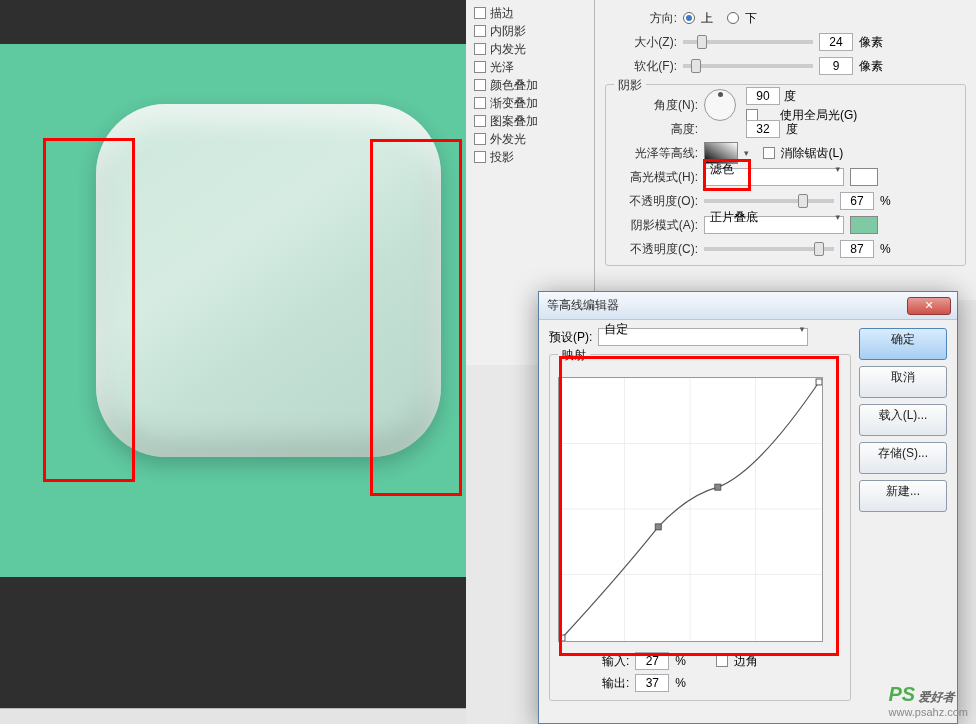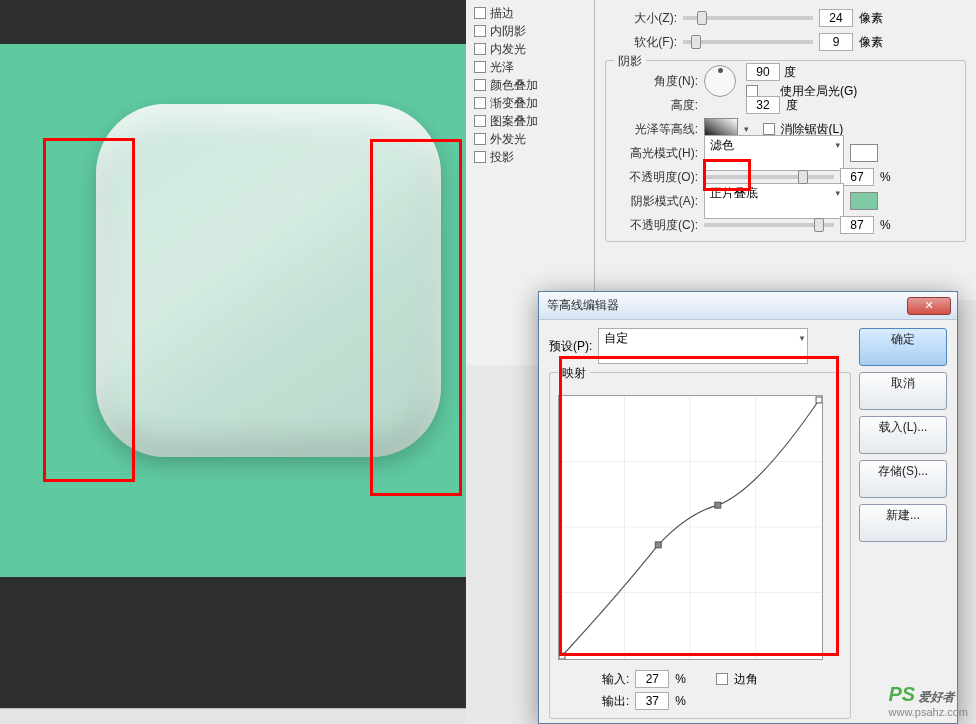--- a/index.html
+++ b/index.html
@@ -29,36 +29,36 @@
 .radio.on::after{content:"";position:absolute;inset:2px;background:#3a7cc7;border-radius:50%;}
 .slider { flex: 0 0 130px; height: 4px; background: #ccc; position: relative; }
 .slider .thumb{position:absolute;top:-5px;width:10px;height:14px;background:#e4e4e4;border:1px solid #888;border-radius:2px;}
 .num { width: 34px; height: 18px; border:1px solid #abadb3; background:#fff; text-align:center; line-height:16px; }
 .unit { width: 28px; }
 .group { border: 1px solid #c3c3c3; border-radius: 3px; padding: 8px 6px 4px 6px; position: relative; margin-top: 6px; }
 .group > .legend { position: absolute; top: -8px; left: 8px; background: #f0f0f0; padding: 0 4px; color:#333; }
 .angle-ctrl{width:32px;height:32px;border:1px solid #999;border-radius:50%;background:#f7f7f7;position:relative;}
 .angle-ctrl .dot{position:absolute;width:5px;height:5px;background:#555;border-radius:50%;left:13px;top:2px;}
 .contour-swatch{width:34px;height:22px;border:1px solid #888;background:linear-gradient(to top right,#000 0%,#888 50%,#fff 100%);display:inline-block;}
-.dd{height:36px;border:1px solid #abadb3;background:#fff;display:flex;align-items:center;justify-content:space-between;padding:0 3px 16px 5px;width:120px;}
+.dd{height:18px;border:1px solid #abadb3;background:#fff;display:flex;align-items:center;justify-content:space-between;padding:0 3px 16px 5px;width:120px;}
 .dd .arrow{font-size:9px;color:#555;}
 .dd.wide{width:140px;}
 .color-sw{width:28px;height:18px;border:1px solid #888;display:inline-block;}
 .red-hi{position:absolute;border:3px solid red;pointer-events:none;z-index:6;}
 .red-hi.contour{left:703px; top:159px; width:48px; height:32px;}
 
 
 .dialog{position:absolute;left:538px;top:291px;width:420px;height:433px;background:#f0f0f0;border:1px solid #5a7fa5;box-shadow:0 4px 25px rgba(0,0,0,.4);}
 .titlebar{height:28px;background:linear-gradient(#f6f9fd,#d7e4f2);display:flex;align-items:center;padding:0 0 0 8px;border-bottom:1px solid #b9c8d9;}
 .titlebar .ttl{flex:1;color:#2b2b2b;}
 .titlebar .close{width:44px;height:18px;background:linear-gradient(#e69a94,#cf5048);border:1px solid #8f3a35;border-radius:3px;color:#fff;text-align:center;line-height:14px;margin-right:6px;font-size:11px;}
 .dlg-body{padding:8px 10px;display:flex;gap:8px;}
 .dlg-left{flex:1;}
 .dlg-right{width:88px;display:flex;flex-direction:column;gap:6px;}
-.btn{height:38px;border:1px solid #8e9bab;background:linear-gradient(#fdfdfd,#e4e9ef);border-radius:3px;text-align:center;line-height:20px;color:#222;cursor:pointer;}
+.btn{height:32px;border:1px solid #8e9bab;background:linear-gradient(#fdfdfd,#e4e9ef);border-radius:3px;text-align:center;line-height:20px;color:#222;cursor:pointer;}
 .btn.primary{background:linear-gradient(#d9ecff,#a7cef1);border-color:#4c86bb;}
 .preset-row{display:flex;align-items:center;gap:6px;margin-bottom:8px;}
 .map-group{border:1px solid #c3c3c3;border-radius:3px;padding:20px 8px 6px 8px;position:relative;}
 .map-group .legend{position:absolute;top:-8px;left:8px;background:#f0f0f0;padding:0 4px;}
 .curve-box{width:265px;height:265px;background:#fff;border:1px solid #999;position:relative;margin:2px 0 8px 0;}
 .curve-box svg{position:absolute;inset:0;}
 .io-row{display:flex;align-items:center;gap:6px;height:22px;margin-left:44px;}
 .red-curve{position:absolute;left:559px;top:356px;width:280px;height:300px;border:3px solid red;z-index:7;pointer-events:none;}
 
 .watermark{position:absolute;right:8px;bottom:6px;font-family:Georgia,serif;color:#a0a0a0;z-index:2;}
@@ -112,20 +112,27 @@
       <span class="cb"></span>
       <span>外发光</span>
     </div>
     <div class="row">
       <span class="cb"></span>
       <span>投影</span>
     </div>
   </div>
 
 <div class="settings">
+  <div class="frow">
+    <span class="lbl w1">方向:</span>
+    <span class="radio on"></span>
+    <span>上</span>
+    <span class="radio" style="margin-left:8px"></span>
+    <span>下</span>
+  </div>
   <div class="frow">
     <span class="lbl w1">大小(Z):</span>
     <div class="slider">
         <div class="thumb" style="left:14px"></div>
       </div>
     <div class="num">24</div>
     <span class="unit">像素</span>
   </div>
   <div class="frow">
     <span class="lbl w1">软化(F):</span>

